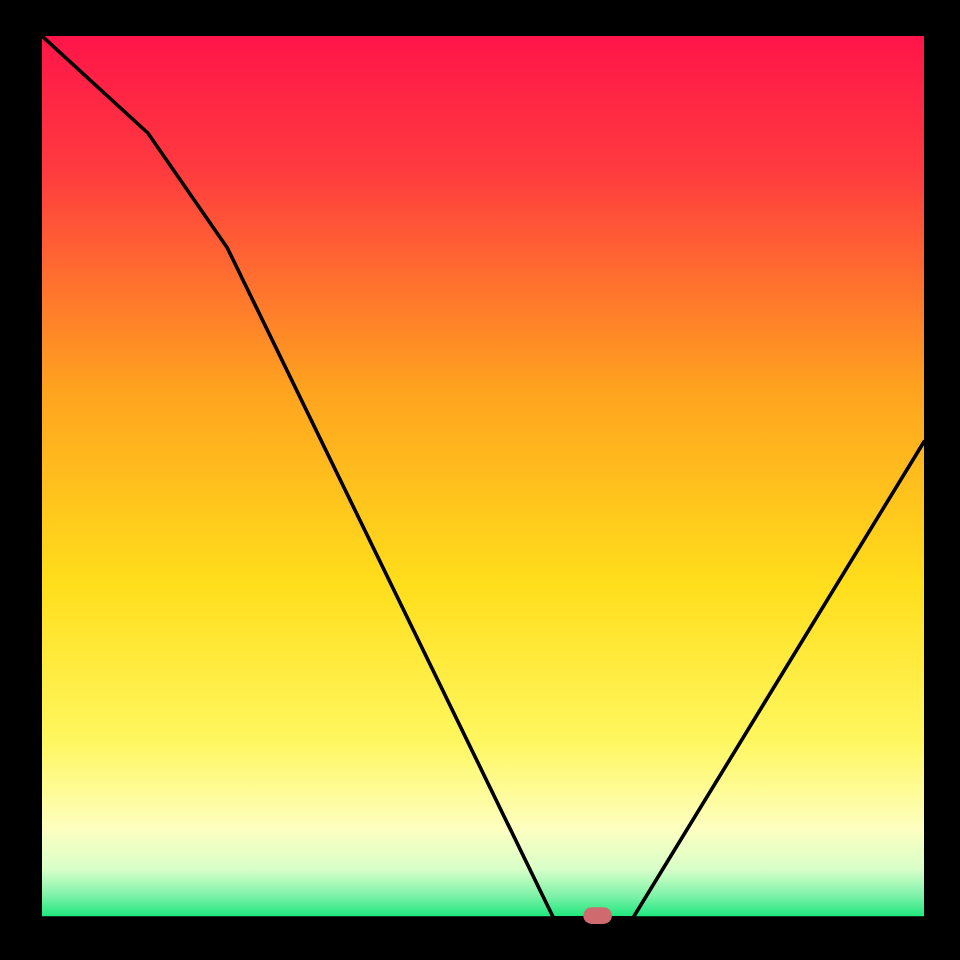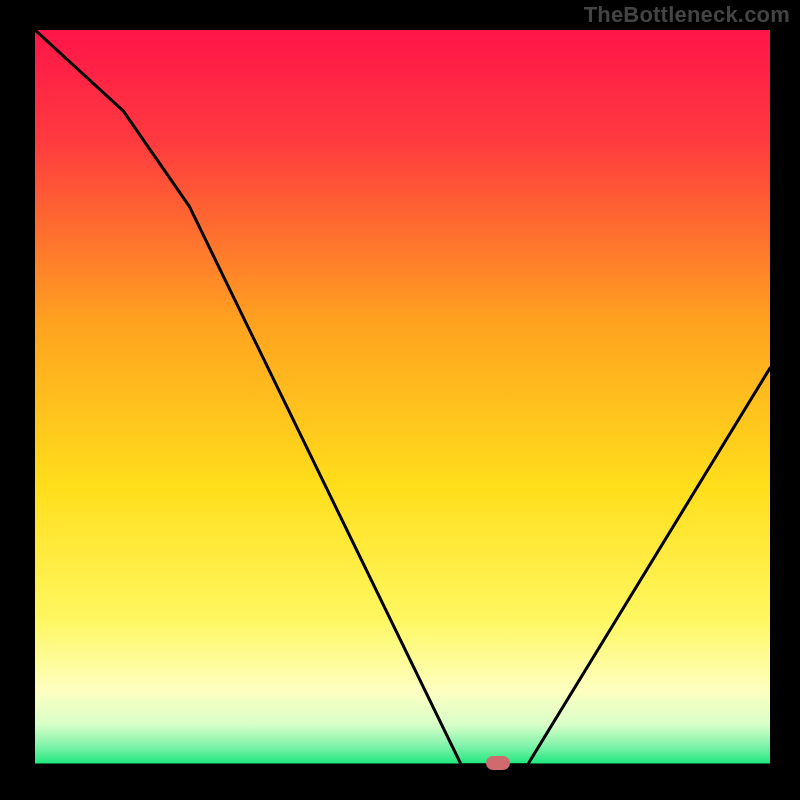--- a/index.html
+++ b/index.html
@@ -44,21 +44,20 @@
     height: 14px;
     background: #cf6a6f;
     border-radius: 7px;
   }
 </style>
 </head>
 <body>
 
 <div class="frame">
 
-  <div class="watermark">TheBottleneck.com</div>
 
   <div class="plot-area">
     <svg viewBox="0 0 735 735" preserveAspectRatio="none">
       <defs>
         <linearGradient id="bg-grad" x1="0" y1="0" x2="0" y2="1">
         <stop offset="0%" stop-color="#ff1549"></stop>
             <stop offset="15%" stop-color="#ff3a3f"></stop>
             <stop offset="40%" stop-color="#ffa31f"></stop>
             <stop offset="62%" stop-color="#ffde1b"></stop>
             <stop offset="80%" stop-color="#fff760"></stop>

